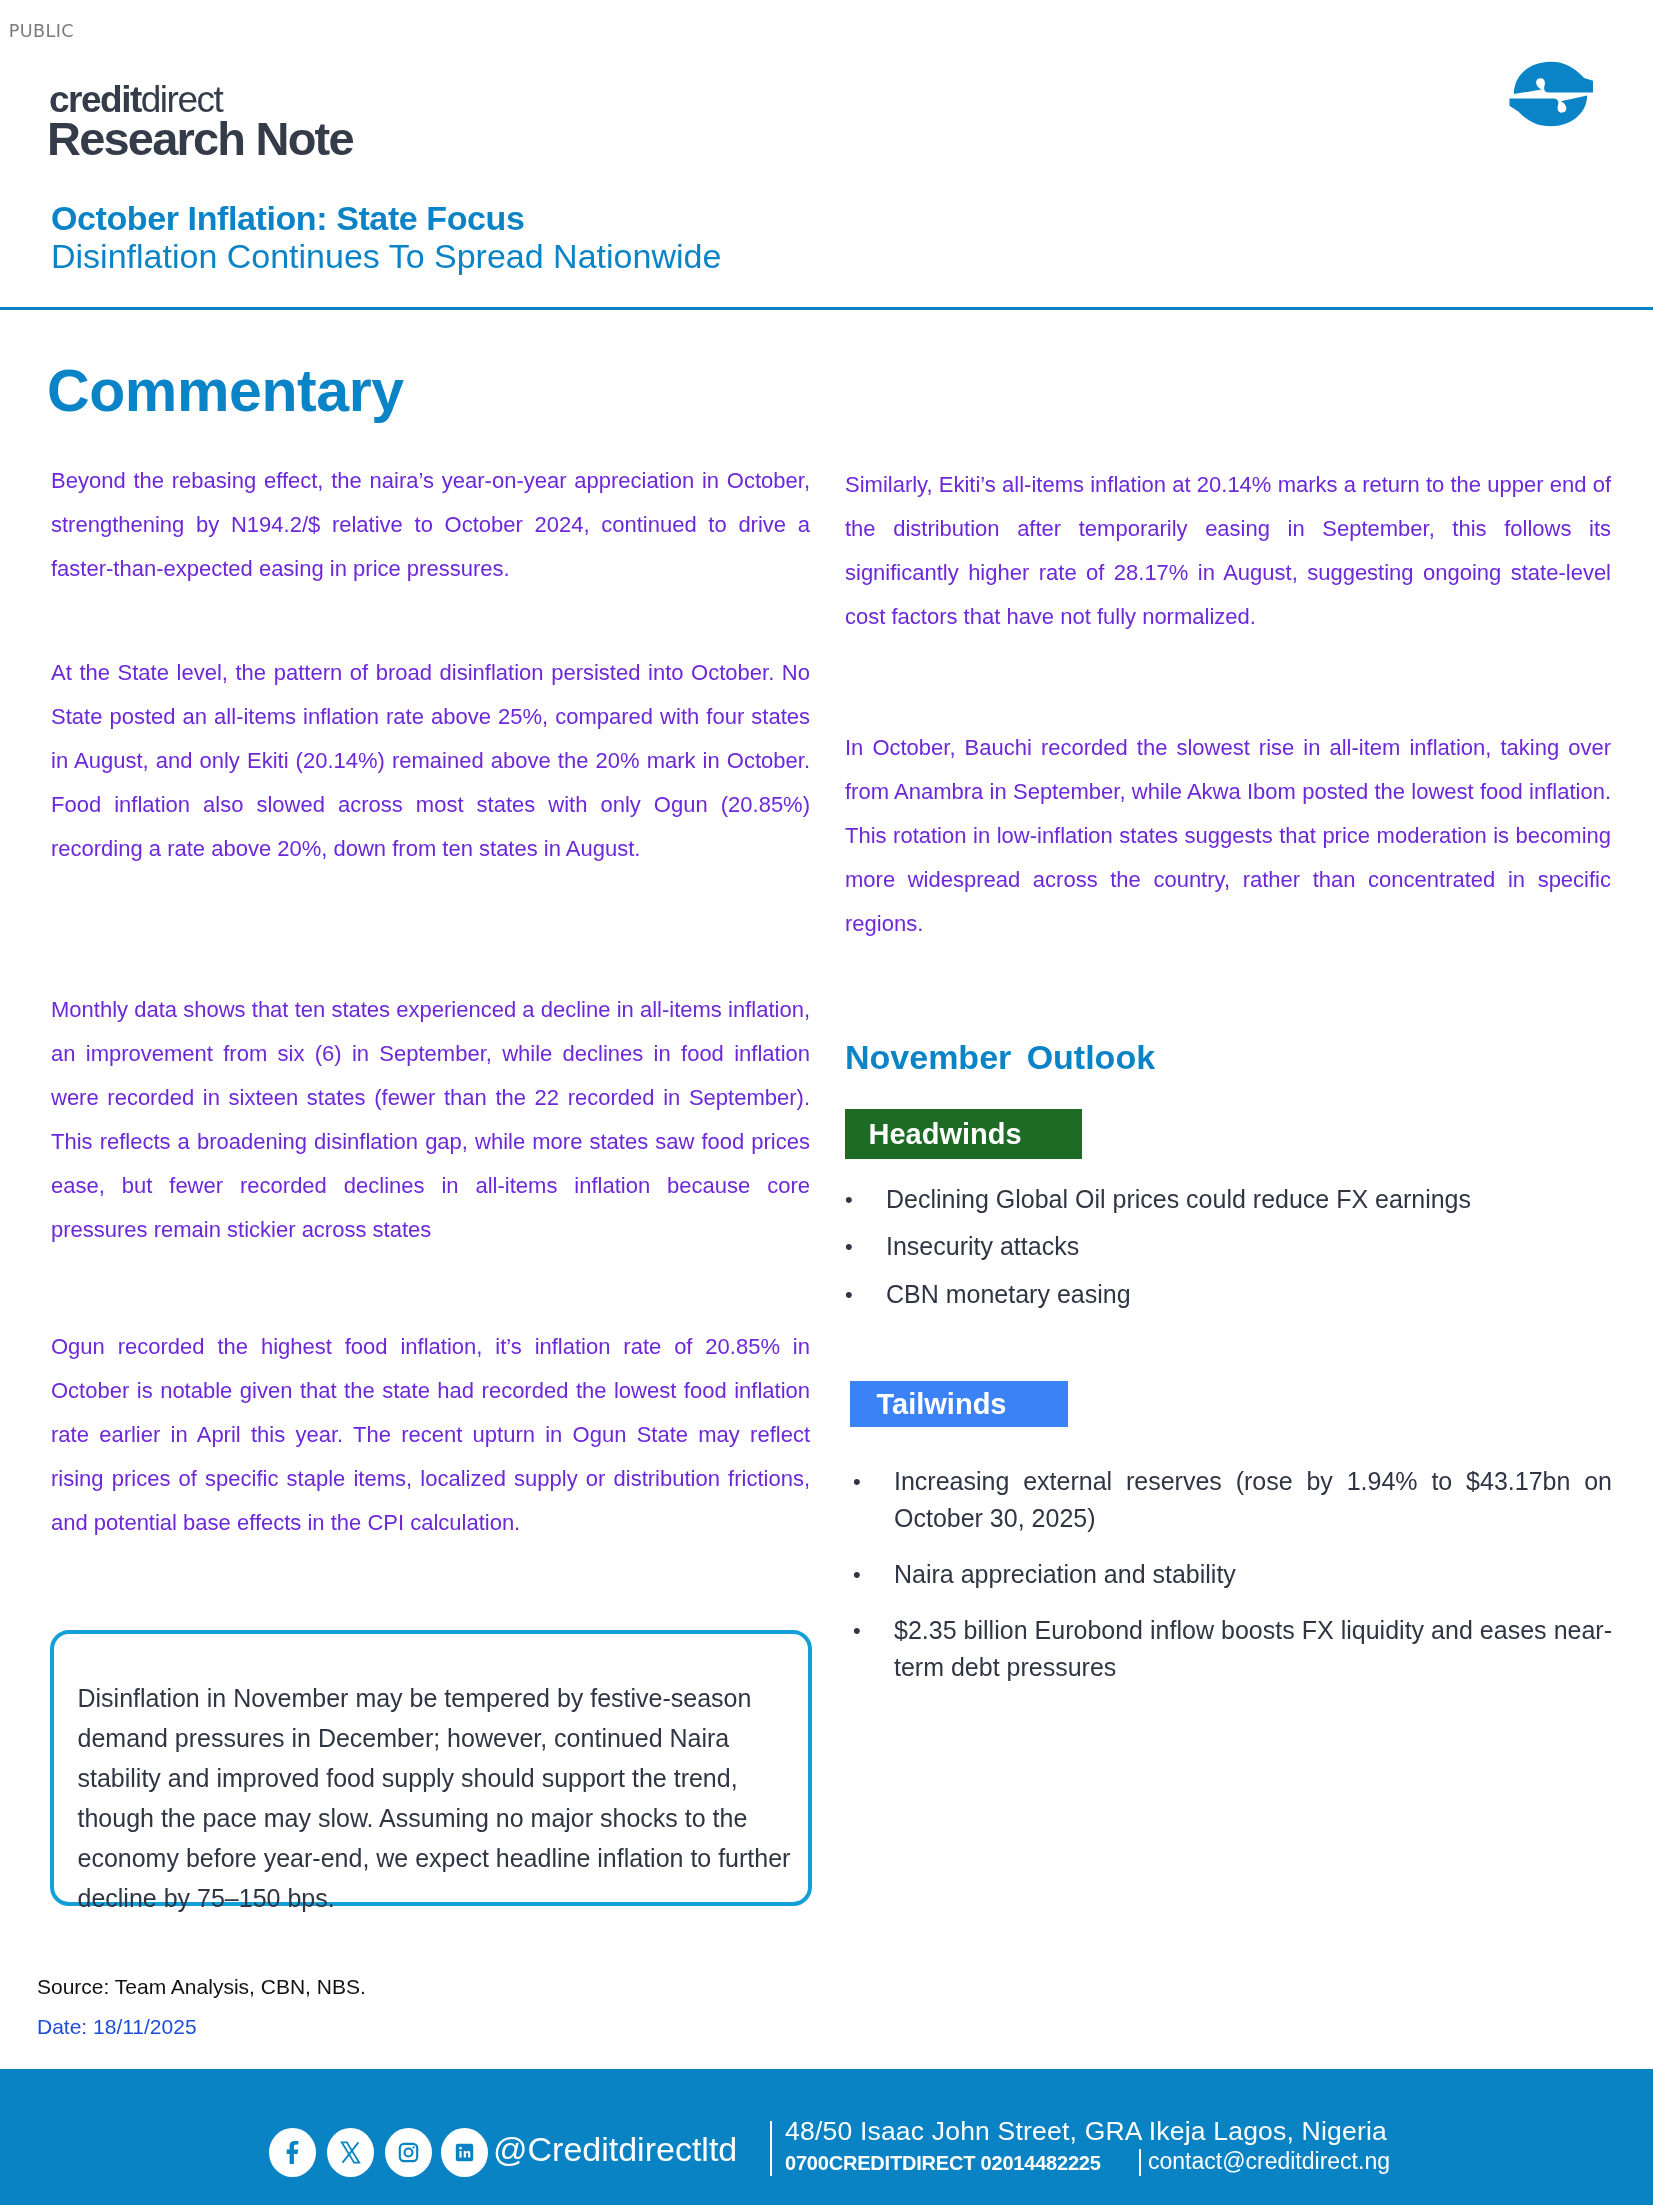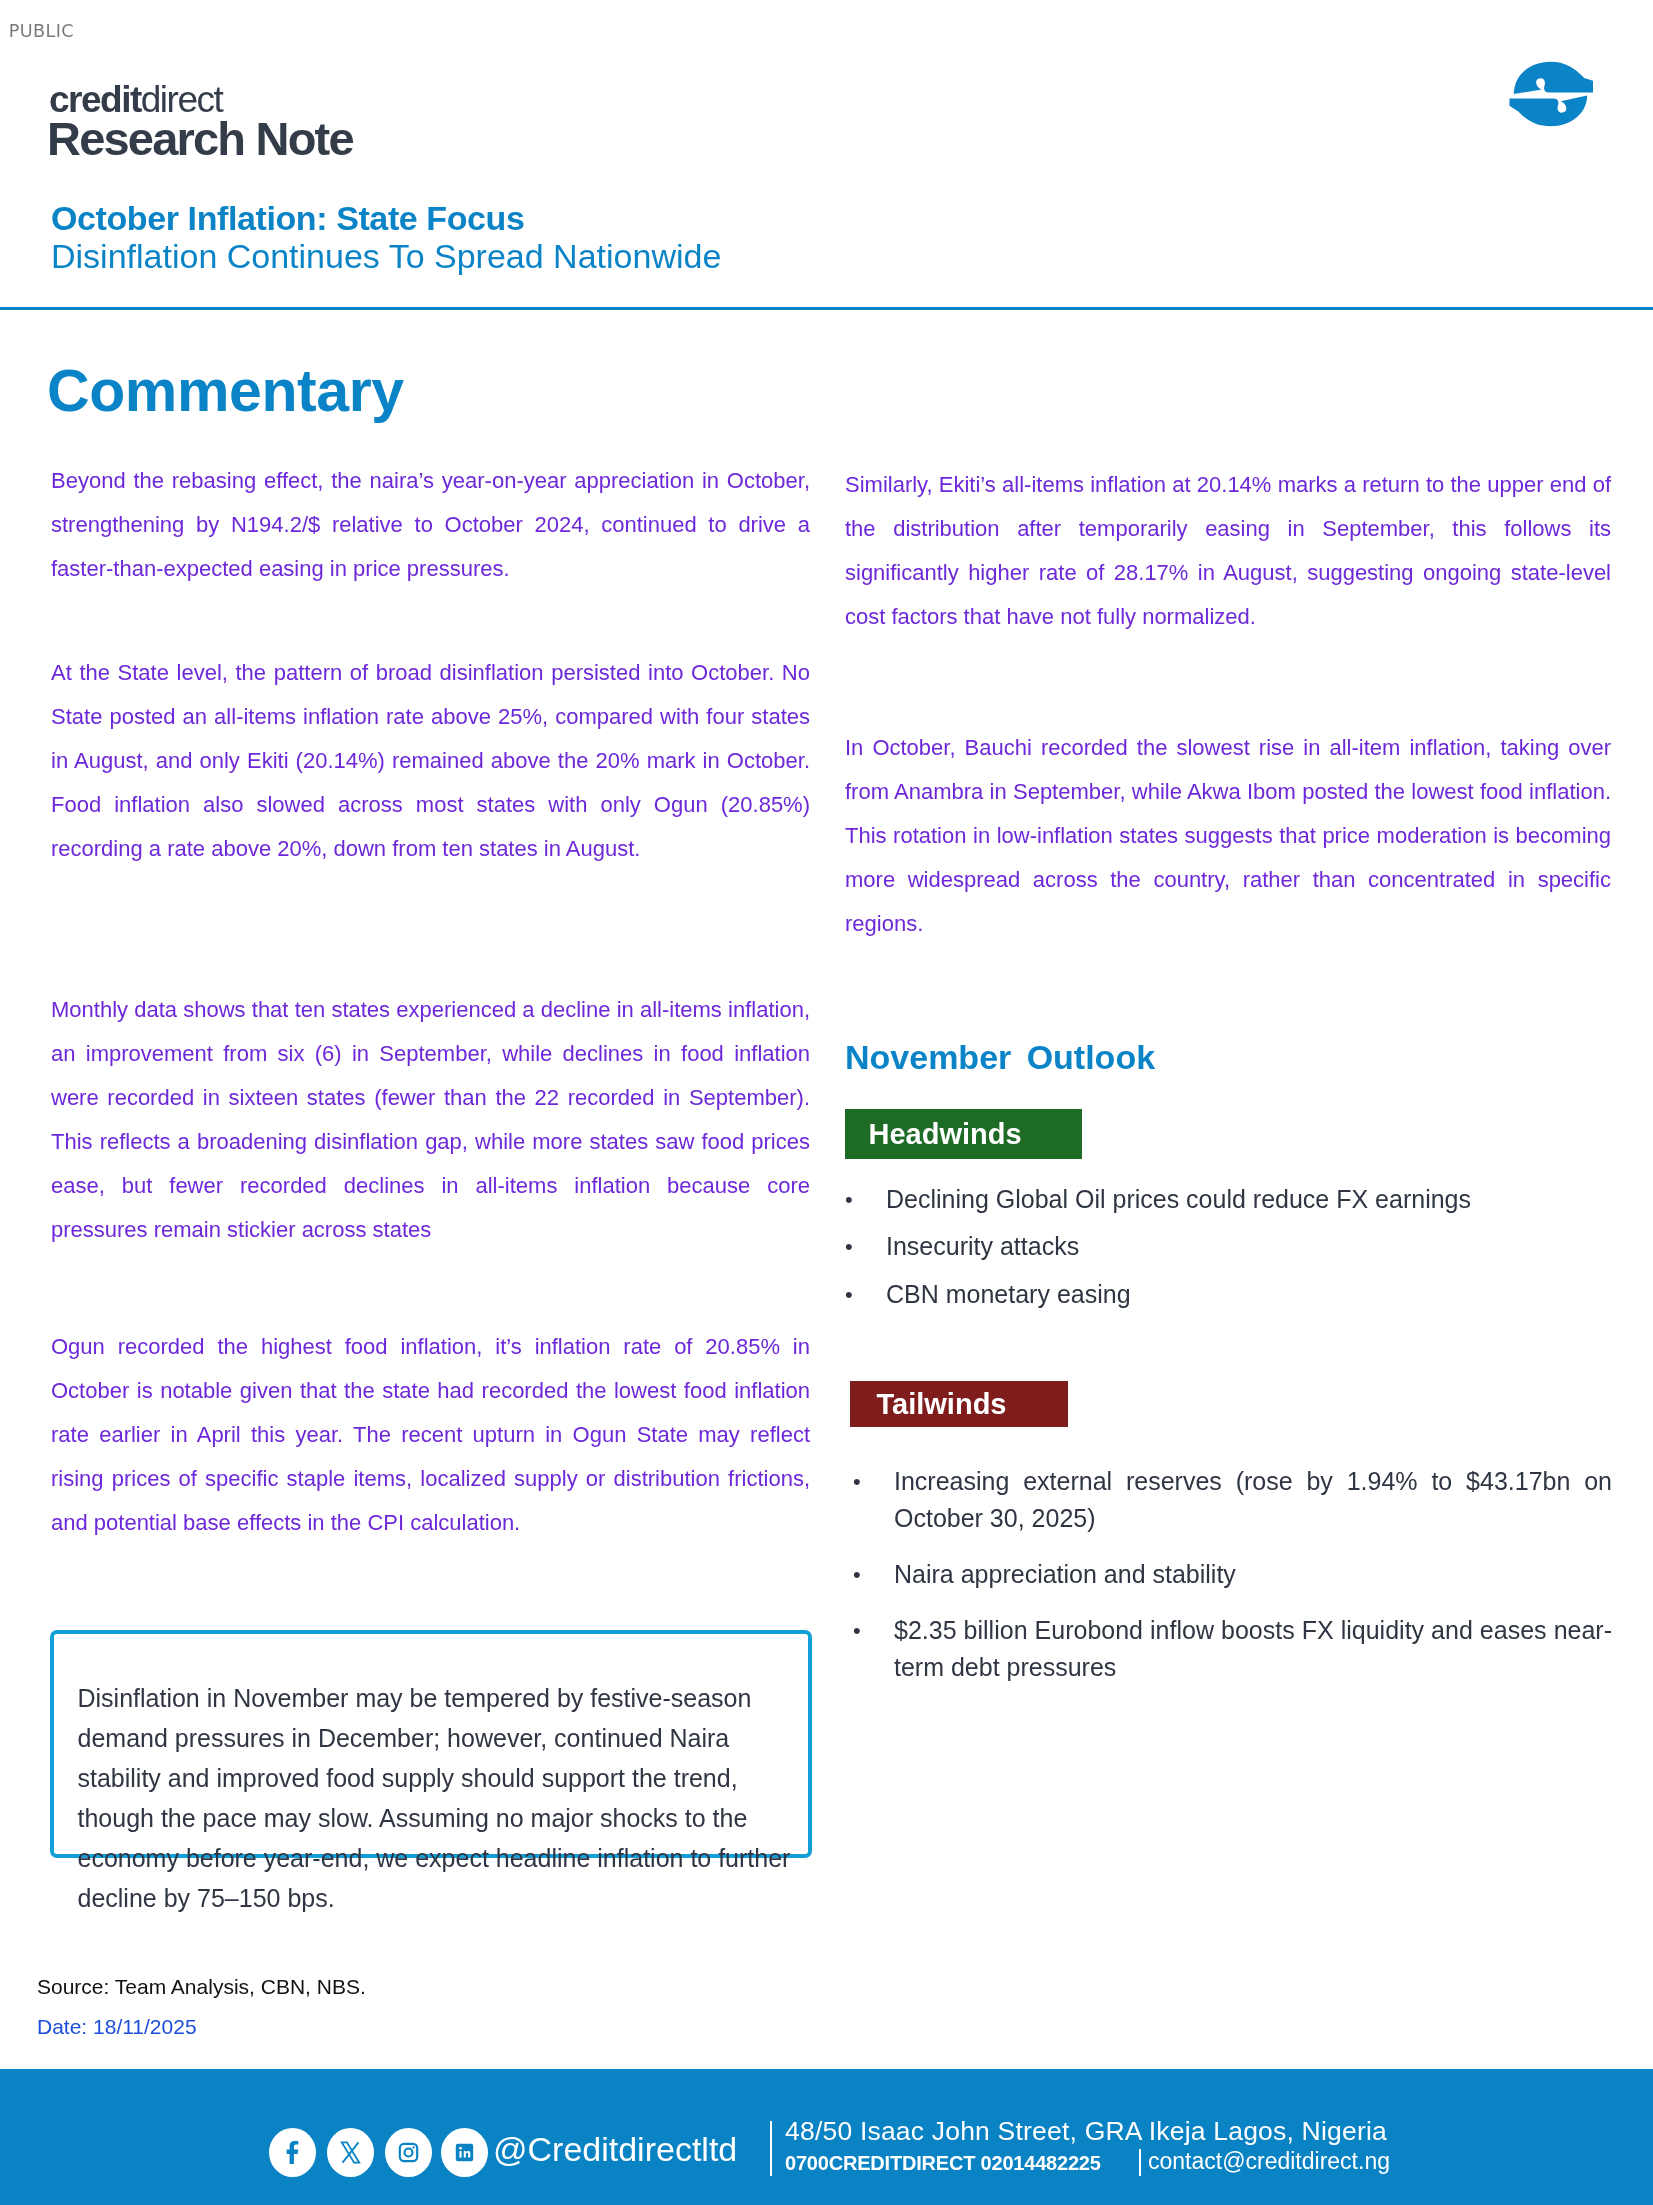--- a/index.html
+++ b/index.html
@@ -25,31 +25,31 @@
 
   .col { position: absolute; font-size: 22px; line-height: 44px; color: #6d28d9; text-align: justify; }
   .col p { margin: 0; }
   .left-col { left: 51px; width: 759px; }
   .right-col { left: 845px; width: 766px; }
 
   .outlook-title { left: 845px; top: 1038px; font-size: 34px; font-weight: bold; color: #0a84c6; word-spacing: 5.9px; }
 
   .label-box { position: absolute; color: #ffffff; font-weight: bold; font-size: 29px; display: flex; align-items: center; padding-left: 23.5px; }
   .headwinds { left: 845px; top: 1109px; width: 237px; height: 50px; background: #1e6b26; }
-  .tailwinds { left: 850px; top: 1381px; width: 218px; height: 46px; background: #7f1d1d; padding-left: 26.5px; }
+  .tailwinds { left: 850px; top: 1381px; width: 218px; height: 46px; background: #3b82f6; padding-left: 26.5px; }
 
   .bullets { position: absolute; list-style: none; font-size: 25px; color: #2f3542; }
   .bullets li { position: relative; padding-left: 41px; }
   .bullets li .dot { position: absolute; left: 0; top: 0; width: 10.3px; font-size: 22px; }
   .head-list { left: 845px; top: 1181px; width: 772px; }
   .head-list li { line-height: 37px; margin-bottom: 10.3px; }
   .tail-list { left: 853px; top: 1463px; width: 759px; text-align: justify; }
   .tail-list li { line-height: 37px; margin-bottom: 19px; }
 
-  .callout { left: 50px; top: 1630px; width: 762px; height: 228px; border: 4.4px solid #139fd7; border-radius: 7px; padding: 44px 11.8px 0 23.5px; font-size: 25px; line-height: 40px; color: #2f3542; }
+  .callout { left: 50px; top: 1630px; width: 762px; height: 276px; border: 4.4px solid #139fd7; border-radius: 19px; padding: 44px 11.8px 0 23.5px; font-size: 25px; line-height: 40px; color: #2f3542; }
 
   .source { left: 37px; top: 1974px; font-size: 21px; color: #111; line-height: 1.2; }
   .date { left: 37px; top: 2014px; font-size: 21px; color: #1d4ed8; line-height: 1.2; }
 
   .footer { left: 0; top: 2069px; width: 1654px; height: 137px; background: #0983c4; }
   .social { position: absolute; top: 2128px; width: 47px; height: 49px; border-radius: 50%; background: #ffffff; display: flex; align-items: center; justify-content: center; }
   .social svg { width: 29px; height: 29px; }
   .handle { left: 493px; top: 2129px; font-size: 34px; color: #ffffff; line-height: 1.2; text-align: right; }
   .vsep1 { left: 770px; top: 2121px; width: 2.2px; height: 55px; background: #ffffff; }
   .address { left: 785px; top: 2117px; font-size: 26.5px; color: #ffffff; line-height: 1.1; letter-spacing: 0.2px; }

